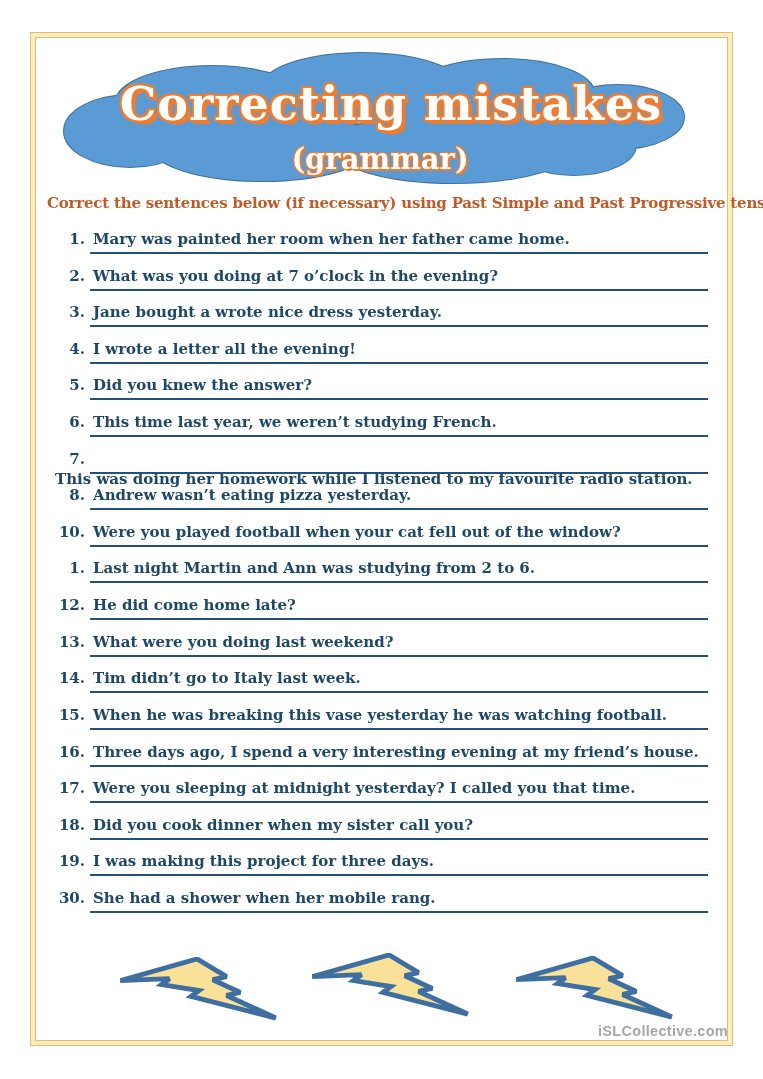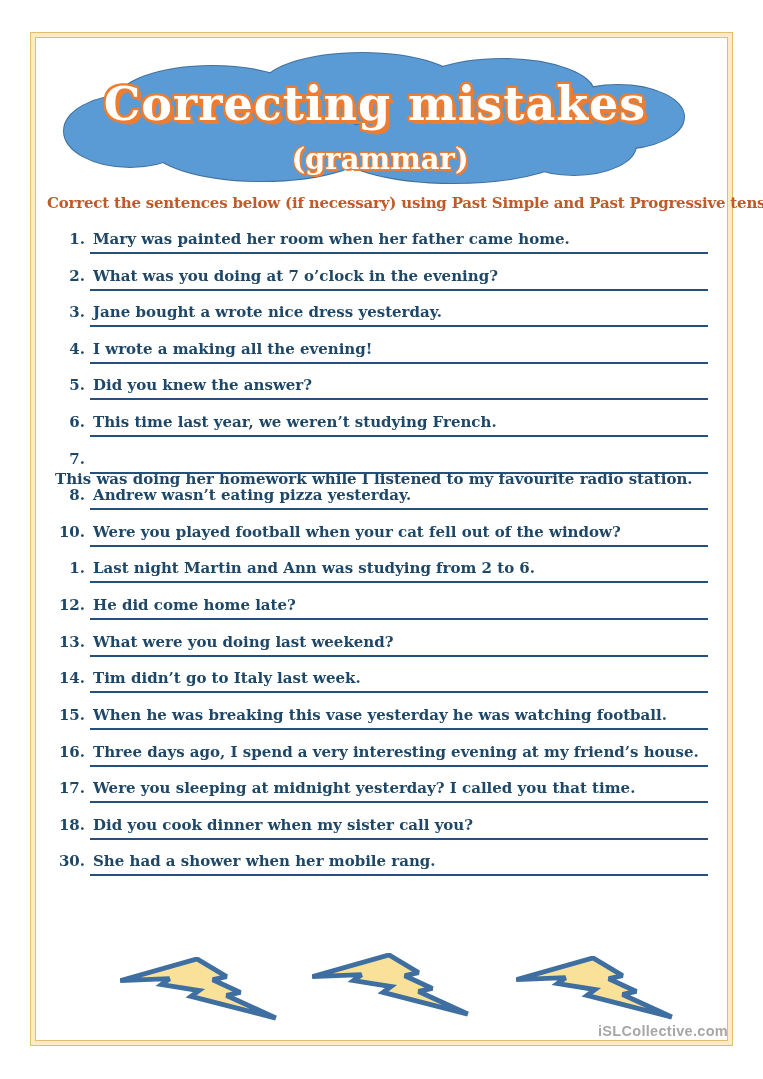--- a/index.html
+++ b/index.html
@@ -13,21 +13,21 @@
     border:1px solid var(--border-gold);
     box-shadow: inset 0 0 0 4px var(--border-pale), inset 0 0 0 5px var(--border-gold);
     pointer-events:none;
   }
   
   .cloud-wrap { position:absolute; left:62px; top:47px; width:626px; height:140px; }
   .cloud-svg { position:absolute; left:0; top:0; width:626px; height:140px; }
   .cloud-stroke ellipse { fill:var(--cloud-fill); stroke:var(--cloud-stroke); stroke-width:2; }
   .cloud-fill ellipse { fill:var(--cloud-fill); stroke:none; }
   .title {
-    position:absolute; top:30px; left:0; width:100%; text-align:center;
+    position:absolute; top:30px; left:16px; width:100%; text-align:center;
     font-weight:700; font-size:46px; letter-spacing:1px; color:#ffffff;
     text-shadow:
       -2px -2px 0 var(--title-orange), 0 -2px 0 var(--title-orange), 2px -2px 0 var(--title-orange),
       -2px 0 0 var(--title-orange), 2px 0 0 var(--title-orange),
       -2px 2px 0 var(--title-orange), 0 2px 0 var(--title-orange), 2px 2px 0 var(--title-orange),
       3px 3px 0 var(--title-orange), 4px 4px 0 var(--title-orange);
   }
   .subtitle {
     position:absolute; top:95px; left:5px; width:100%; text-align:center;
     font-weight:700; font-size:29px; color:#ffffff;
@@ -116,21 +116,21 @@
     <span class="num">2.</span><span class="sentence">What was you doing at 7 o’clock in the evening?</span>
     <div class="answer-line"></div>
   </div>
 
   <div class="item">
     <span class="num">3.</span><span class="sentence">Jane bought a wrote nice dress yesterday.</span>
     <div class="answer-line"></div>
   </div>
 
   <div class="item">
-    <span class="num">4.</span><span class="sentence">I wrote a making all the evening!</span>
+    <span class="num">4.</span><span class="sentence">I wrote a letter all the evening!</span>
     <div class="answer-line"></div>
   </div>
 
   <div class="item">
     <span class="num">5.</span><span class="sentence">Did you knew the answer?</span>
     <div class="answer-line"></div>
   </div>
 
   <div class="item">
     <span class="num">6.</span><span class="sentence">This time last year, we weren’t studying French.</span>
@@ -186,20 +186,24 @@
   <div class="item">
     <span class="num">17.</span><span class="sentence">Were you sleeping at midnight yesterday? I called you that time.</span>
     <div class="answer-line"></div>
   </div>
 
   <div class="item">
     <span class="num">18.</span><span class="sentence">Did you cook dinner when my sister call you?</span>
     <div class="answer-line"></div>
   </div>
 
+  <div class="item">
+    <span class="num">19.</span><span class="sentence">I was making this project for three days.</span>
+    <div class="answer-line"></div>
+  </div>
 
   <div class="item">
     <span class="num">30.</span><span class="sentence">She had a shower when her mobile rang.</span>
     <div class="answer-line"></div>
   </div>
 </div>
 
   <svg class="bolt bolt-1" viewBox="0 0 160 65">
     <path d="M 0,24 L 78,2 L 108,20 L 94,23 L 122,36 L 108,39 L 158,62 L 72,40 L 80,34 L 42,28 L 50,22 Z"></path>
   </svg>

